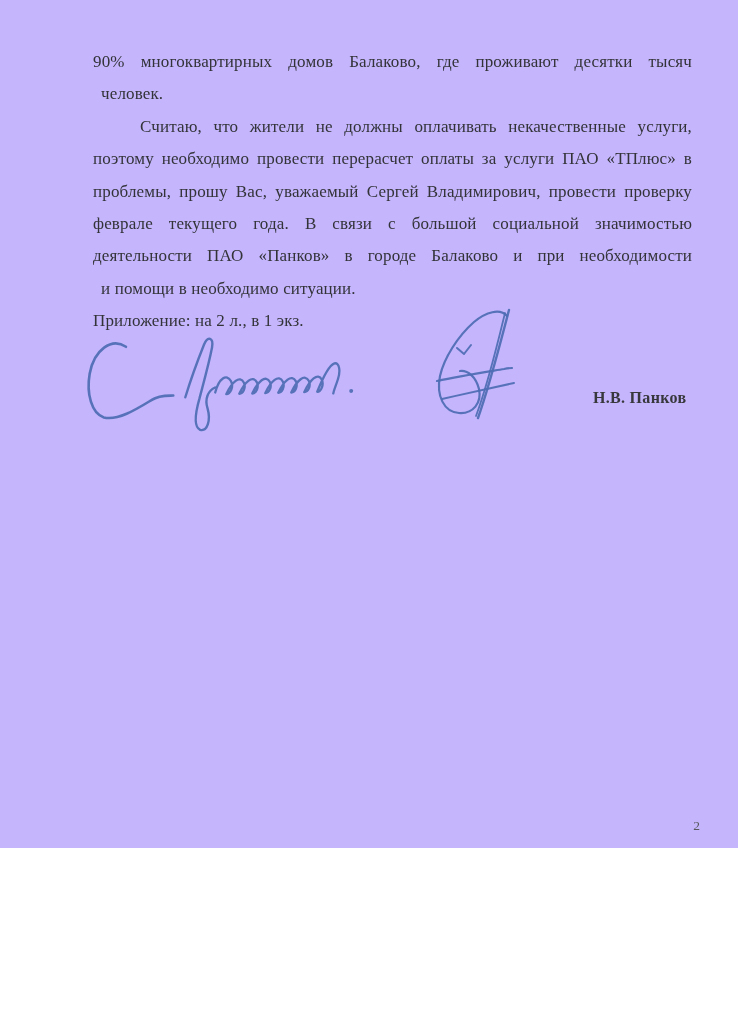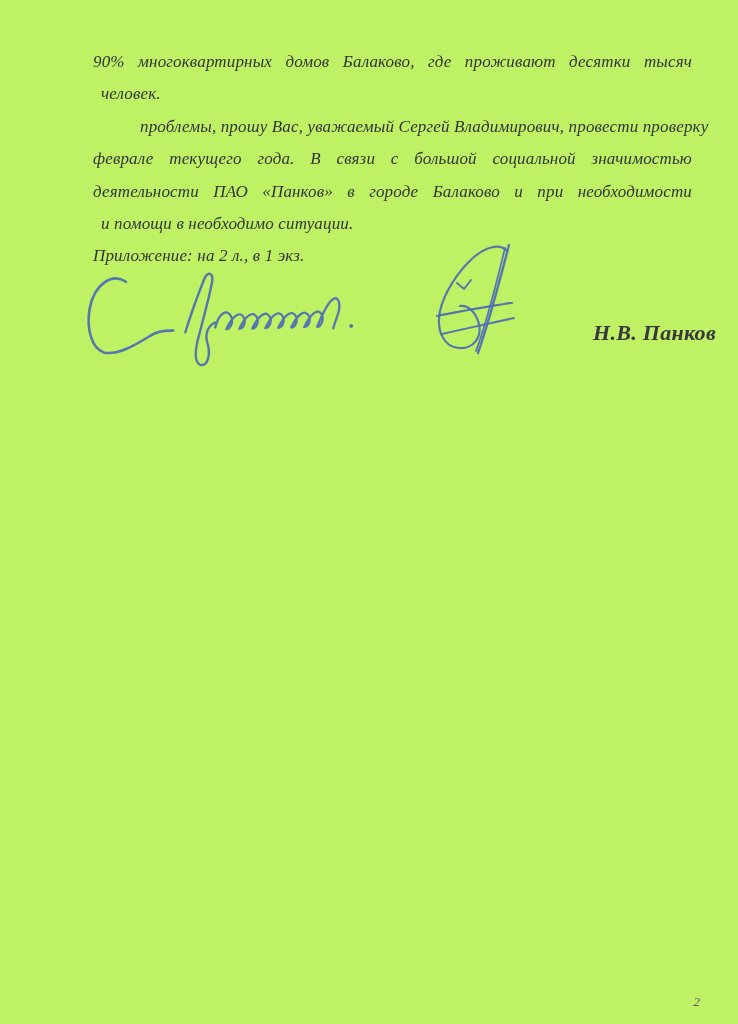--- a/index.html
+++ b/index.html
@@ -1,25 +1,24 @@
 <!DOCTYPE html>
 <html lang="ru"><head>
 <meta charset="utf-8">
 <style>
   html, body { margin: 0; padding: 0; background: #ffffff; }
 
   .page {
     position: relative;
     width: 738px;
-    height: 1024px;
-    background: #bef264;
+    height: 848px;
+    background: #c4b5fd;
     font-family: "Liberation Serif", serif;
     color: #333338;
     overflow: hidden;
-    font-style: italic;
   }
 
   .content {
     position: absolute;
     left: 93px;
     right: 46px;
     top: 46px;
     font-size: 17px;
     line-height: 32.4px;
     letter-spacing: 0.15px;
@@ -65,21 +64,21 @@
     fill: none;
     stroke-linecap: round;
     stroke-linejoin: round;
   }
 
   .sig-name {
     position: absolute;
     left: 500px;
     top: 44px;
     font-weight: bold;
-    font-size: 22px;
+    font-size: 16px;
     letter-spacing: 0.3px;
     color: #38383c;
     white-space: nowrap;
   }
 
   .page-number {
     position: absolute;
     right: 38px;
     bottom: 14px;
     font-size: 13.5px;
@@ -91,20 +90,22 @@
 
 <div class="page">
   <div class="content">
 
     <div class="para">
         <div class="doc-line">90% многоквартирных домов Балаково, где проживают десятки тысяч</div>
         <div class="doc-line">человек.</div>
       </div>
 
     <div class="para indent-first">
+        <div class="doc-line">Считаю, что жители не должны оплачивать некачественные услуги,</div>
+        <div class="doc-line">поэтому необходимо провести перерасчет оплаты за услуги ПАО «ТПлюс» в</div>
         <div class="doc-line">проблемы, прошу Вас, уважаемый Сергей Владимирович, провести проверку</div>
         <div class="doc-line">феврале текущего года. В связи с большой социальной значимостью</div>
         <div class="doc-line">деятельности ПАО «Панков» в городе Балаково и при необходимости</div>
         <div class="doc-line">и помощи в необходимо ситуации.</div>
       </div>
 
     <div class="attachment">Приложение: на 2 л., в 1 экз.</div>
 
     <div class="signature-block">
 

